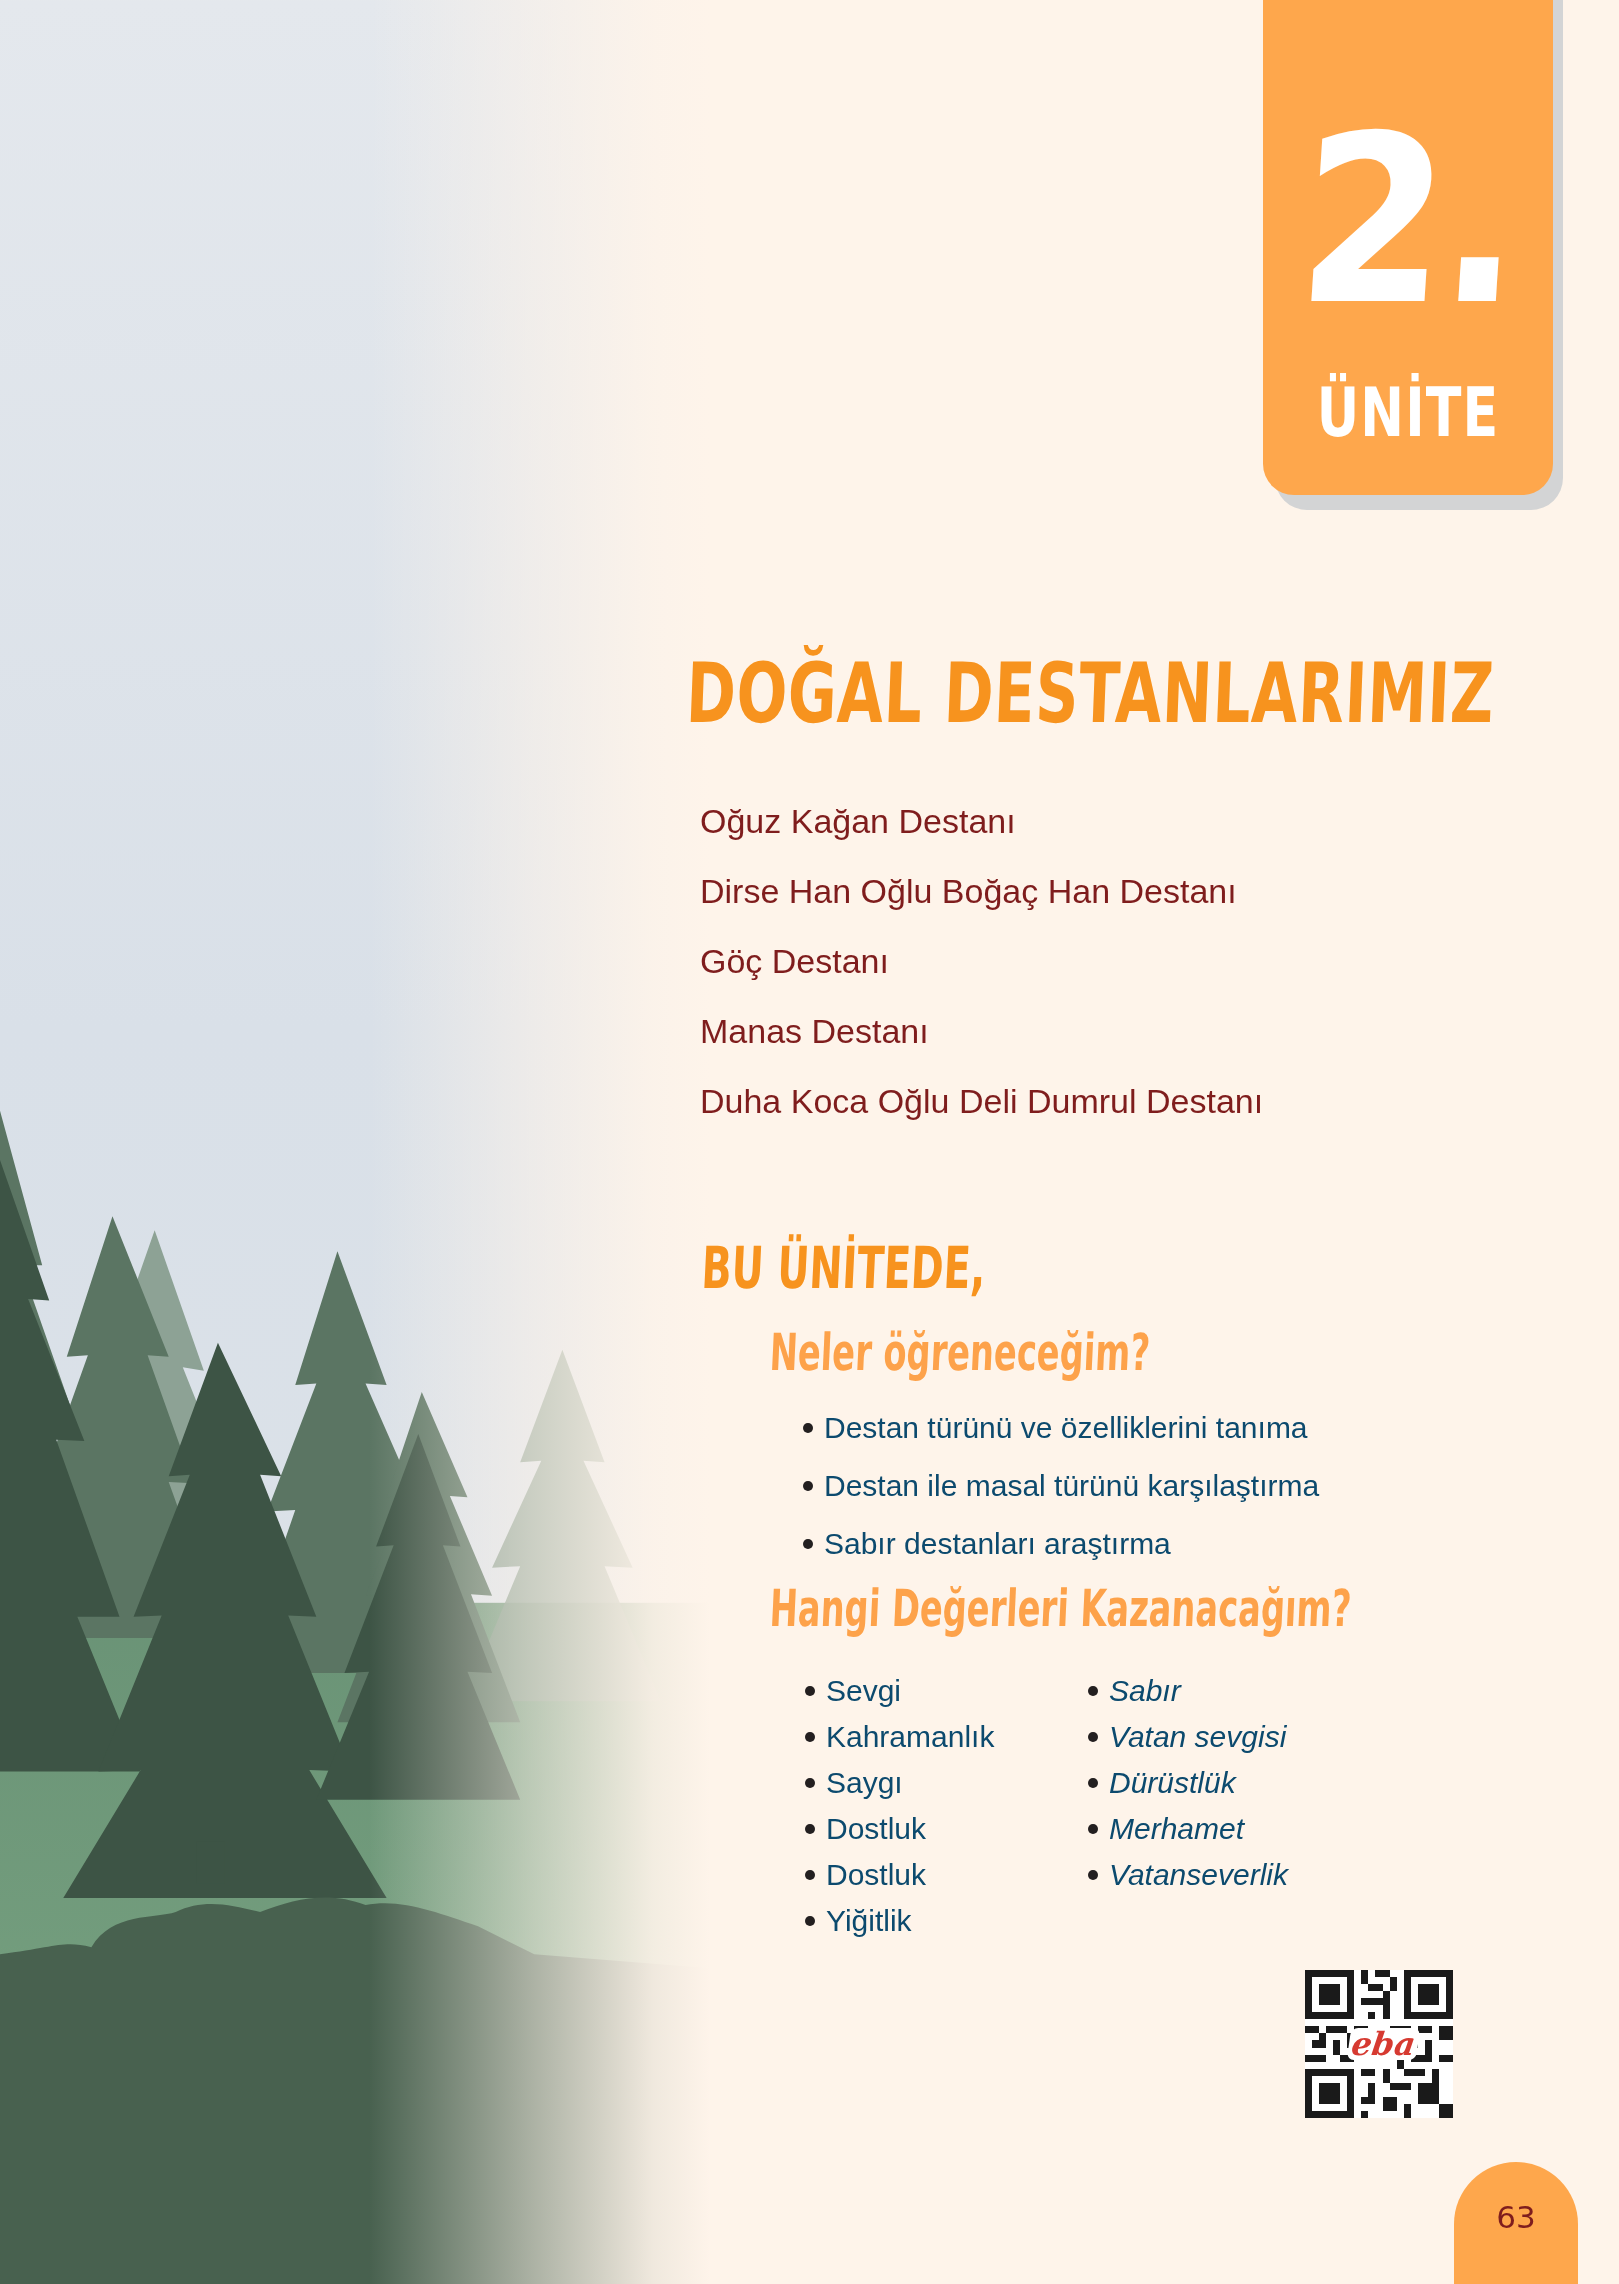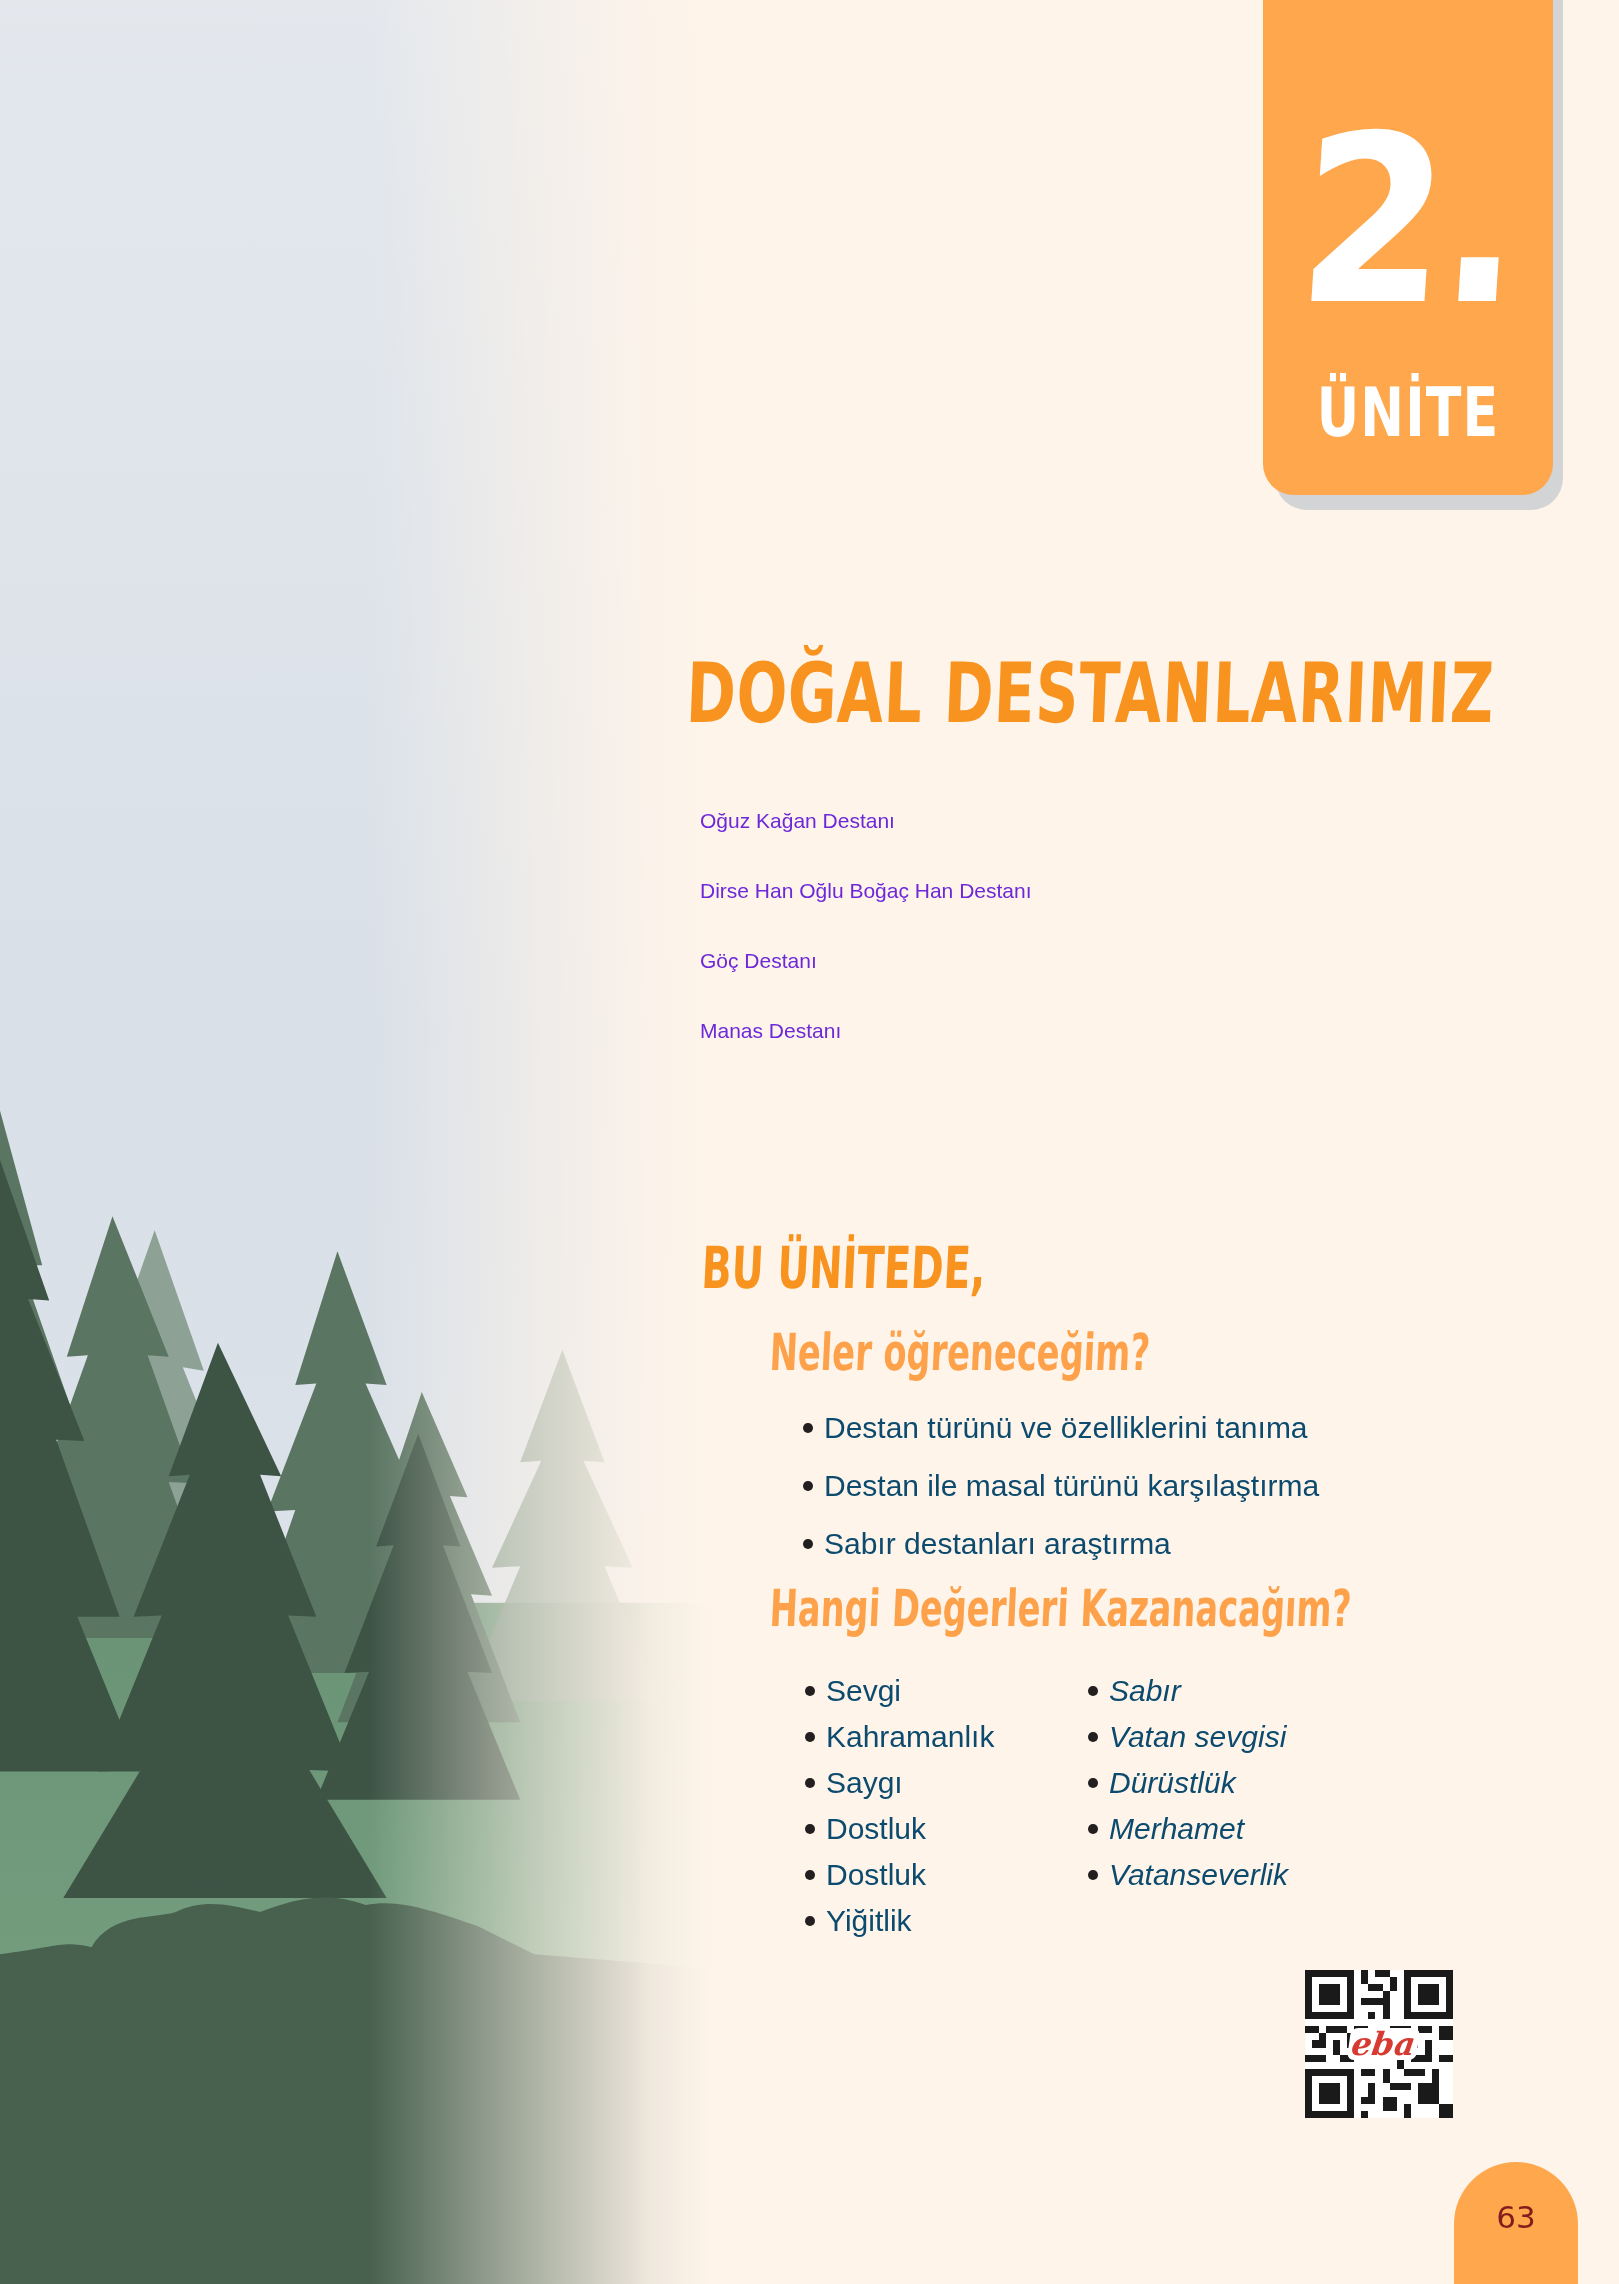--- a/index.html
+++ b/index.html
@@ -45,22 +45,22 @@
   
   .title {
     position: absolute; left: 688px; top: 652px;
     font-family: "DejaVu Sans", sans-serif; font-weight: bold;
     font-size: 83px; line-height: 1; color: #f7931e;
     transform-origin: left top; transform: scaleX(0.72) skewX(-3deg);
     white-space: nowrap; letter-spacing: 0.7px;
   }
   .epic-list { position: absolute; left: 700px; top: 800px; }
   .epic-item {
-    font-family: "Liberation Sans", sans-serif; font-size: 21px;
-    color: #6d28d9; height: 70px; line-height: 42px; white-space: nowrap;
+    font-family: "Liberation Sans", sans-serif; font-size: 34px;
+    color: #7f1d1d; height: 70px; line-height: 42px; white-space: nowrap;
   }
 
   .section-heading {
     position: absolute; left: 703px; top: 1239px;
     font-family: "DejaVu Sans", sans-serif; font-weight: bold;
     font-size: 58px; line-height: 1; color: #f7931e;
     transform-origin: left top; transform: scaleX(0.68) skewX(-4deg);
     white-space: nowrap;
   }
   .sub-heading {
@@ -163,20 +163,21 @@
   <div class="unit-label">ÜNİTE</div>
 </div>
 
 <div class="title">DOĞAL DESTANLARIMIZ</div>
 
 <div class="epic-list">
   <div class="epic-item">Oğuz Kağan Destanı</div>
   <div class="epic-item">Dirse Han Oğlu Boğaç Han Destanı</div>
   <div class="epic-item">Göç Destanı</div>
   <div class="epic-item">Manas Destanı</div>
+  <div class="epic-item">Duha Koca Oğlu Deli Dumrul Destanı</div>
 </div>
 
 <div class="section-heading">BU ÜNİTEDE,</div>
 
 <div class="sub-heading sub-learn">Neler öğreneceğim?</div>
 <div class="bullets bullets-learn">
   <div class="bullet">
       <span class="dot"></span>
       <span>Destan türünü ve özelliklerini tanıma</span>
     </div>

